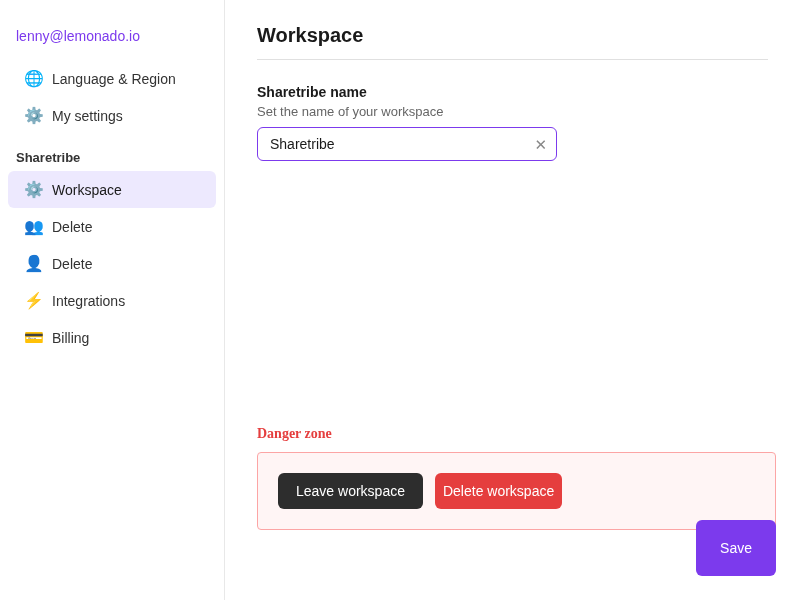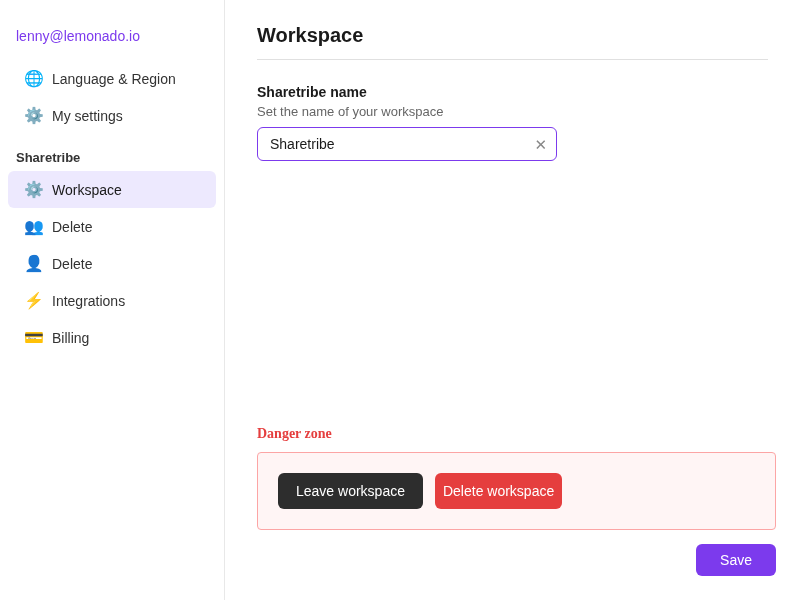--- a/index.html
+++ b/index.html
@@ -164,21 +164,21 @@
     }
 
     .btn-save {
       position: absolute;
       bottom: 24px;
       right: 24px;
       background: #7c3aed;
       color: #fff;
       border: none;
       border-radius: 6px;
-      padding: 8px 24px;
+      padding: 20px 24px;
       font-size: 14px;
       font-weight: 500;
       cursor: pointer;
     }
 
     .danger-section {
       position: absolute;
       bottom: 70px;
       left: 32px;
       right: 24px;

